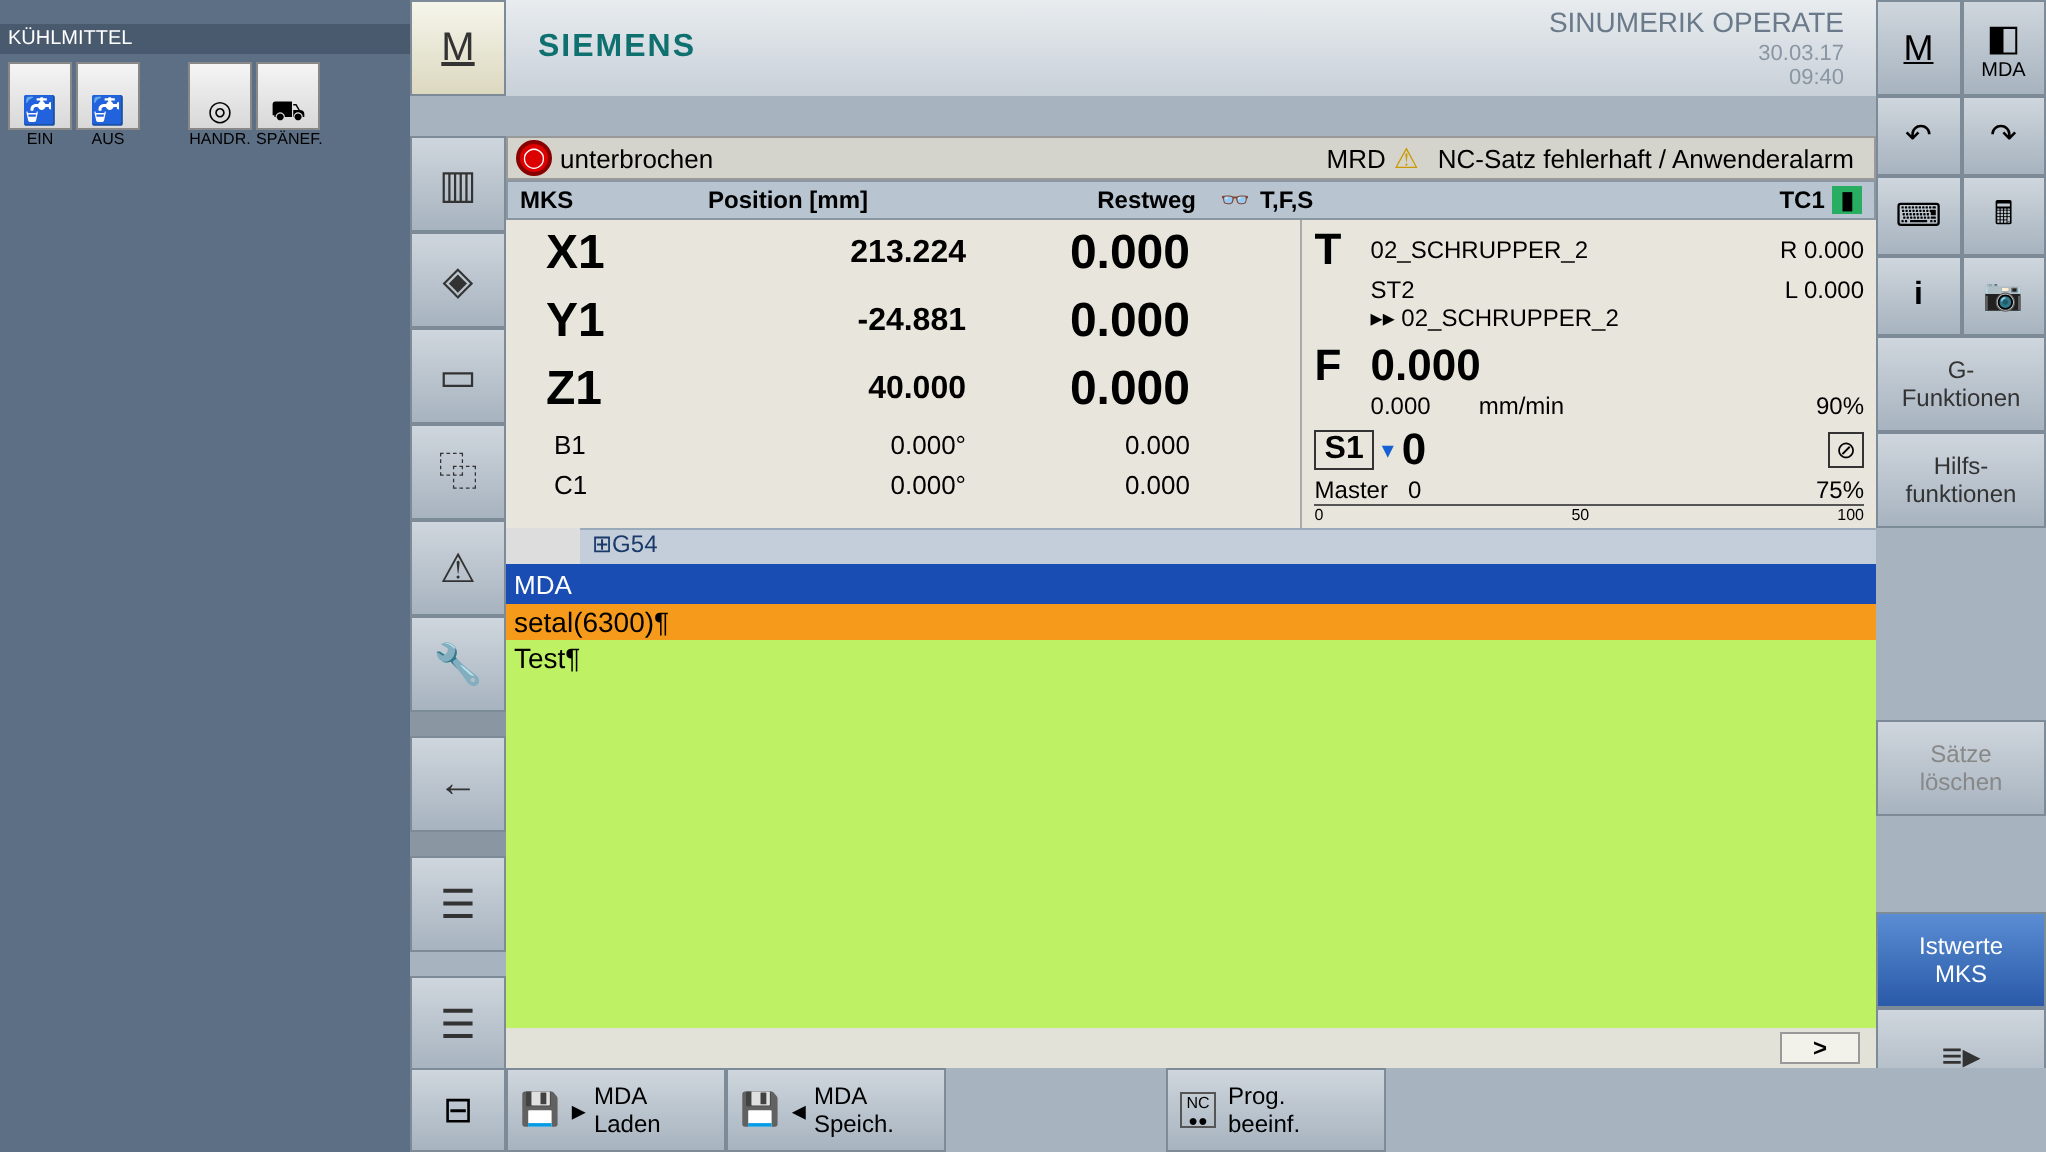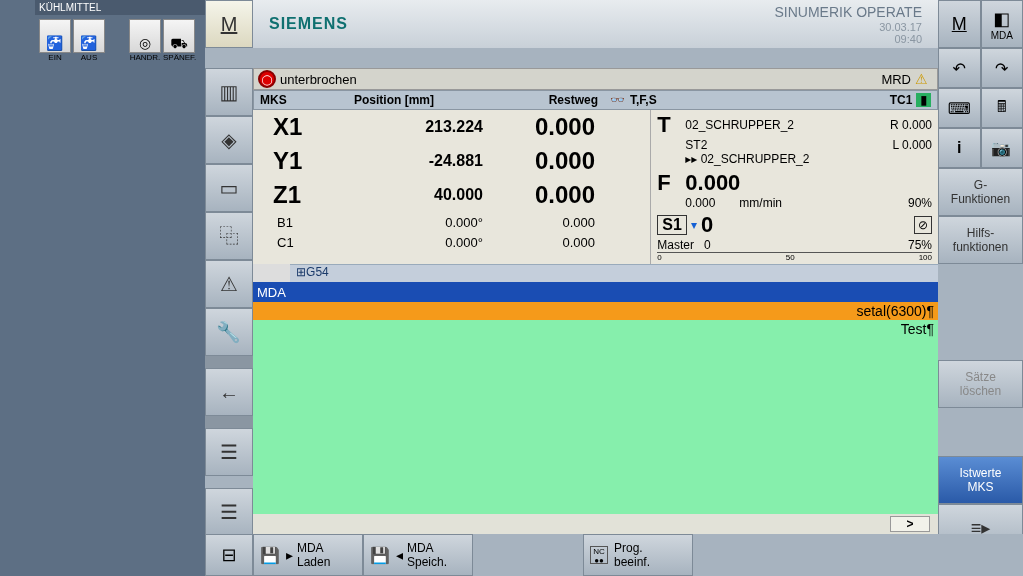--- a/index.html
+++ b/index.html
@@ -1,19 +1,19 @@
 <!DOCTYPE html>
 <html><head>
 <meta charset="utf-8">
 <style>
 * { margin: 0; padding: 0; box-sizing: border-box; font-family: Arial, sans-serif; }
 body { width: 1023px; height: 576px; background: #5d6f84; overflow: hidden; position: relative; }
 
 
-.coolant-panel { position: absolute; top: 0; left: 0; width: 242px; padding-left: 35px; }
+.coolant-panel { position: absolute; top: 12px; left: 0; width: 242px; }
 .coolant-title { color: #fff; font-size: 10px; padding: 2px 4px; background: #4a5a6e; }
 .coolant-btns { display: flex; gap: 2px; padding: 4px; }
 .coolant-btn { width: 32px; height: 34px; background: linear-gradient(#f5f5f5,#d8d8d8); border: 1px solid #888; display: flex; flex-direction: column; align-items: center; justify-content: flex-end; font-size: 8px; padding-bottom: 2px; }
 .coolant-btn .ic { font-size: 14px; line-height: 14px; }
 .coolant-lbl { font-size: 8px; text-align: center; }
 
 
 .left-col { position: absolute; top: 0; left: 205px; width: 48px; height: 576px; background: #a7b3bf; display: flex; flex-direction: column; }
 .left-btn { width: 48px; height: 48px; background: linear-gradient(#cfd6dd,#a7b3bf); border: 1px solid #7d8a97; display: flex; align-items: center; justify-content: center; font-size: 20px; color: #333; }
 .left-btn.sel { background: linear-gradient(#f5f5ea,#dcd8c0); }
@@ -74,21 +74,21 @@
 .tfs-lbl { width: 28px; font-size: 22px; font-weight: bold; }
 .tfs-row .r { margin-left: auto; }
 .s-badge { display: inline-block; border: 1px solid #333; padding: 0 4px; font-weight: bold; font-size: 16px; }
 .no-spin { width: 18px; height: 18px; border: 1px solid #333; display: inline-flex; align-items: center; justify-content: center; }
 
 
 .gstrip { height: 18px; background: #c4cedb; font-size: 12px; padding-left: 6px; color: #1a3a6a; border-top: 1px solid #9ab; margin-left: 37px; }
 
 
 .mda-hdr { height: 20px; background: #1a4db3; color: #fff; font-size: 13px; padding-left: 4px; display: flex; align-items: center; }
-.editor { flex: 1; background: #86efac; font-family: monospace; font-size: 14px; overflow: hidden; text-align: right; }
+.editor { flex: 1; background: #bef264; font-family: monospace; font-size: 14px; overflow: hidden; }
 .editor-line { padding: 1px 4px; }
 .editor-line.hl { background: #f59a1a; }
 .editor-line .m30 { color: #1560d4; }
 
 .editor-foot { height: 20px; background: #e2e2d8; display: flex; justify-content: flex-end; align-items: center; padding-right: 8px; }
 .foot-btn { width: 40px; height: 16px; background: #f2f2ea; border: 1px solid #999; text-align: center; font-size: 12px; font-weight: bold; }
 
 
 .bottom { position: absolute; bottom: 0; left: 205px; right: 0; height: 42px; background: #a7b3bf; display: flex; }
 .bottom-icon { width: 48px; display: flex; align-items: center; justify-content: center; border: 1px solid #7d8a97; background: linear-gradient(#cfd6dd,#a7b3bf); font-size: 18px; }
@@ -238,20 +238,21 @@
 
 <div class="main">
   <div class="main-spacer"></div>
 
   <div class="status-line">
     <div class="status-stop">◯</div>
     <span>unterbrochen</span>
     <span style="flex:1"></span>
     <span>MRD</span>
     <span class="status-warn">⚠</span>
+    <span style="padding-right:10px">NC-Satz fehlerhaft / Anwenderalarm</span>
   </div>
 
   <div class="col-hdr">
     <div style="width:60px">MKS</div>
     <div style="width:160px;text-align:center">Position [mm]</div>
     <div style="width:130px;text-align:right">Restweg</div>
     <div style="width:20px;text-align:center">👓</div>
     <div>T,F,S</div>
     <div class="r"><span>TC1</span><span class="tc-badge">▮</span></div>
   </div>

